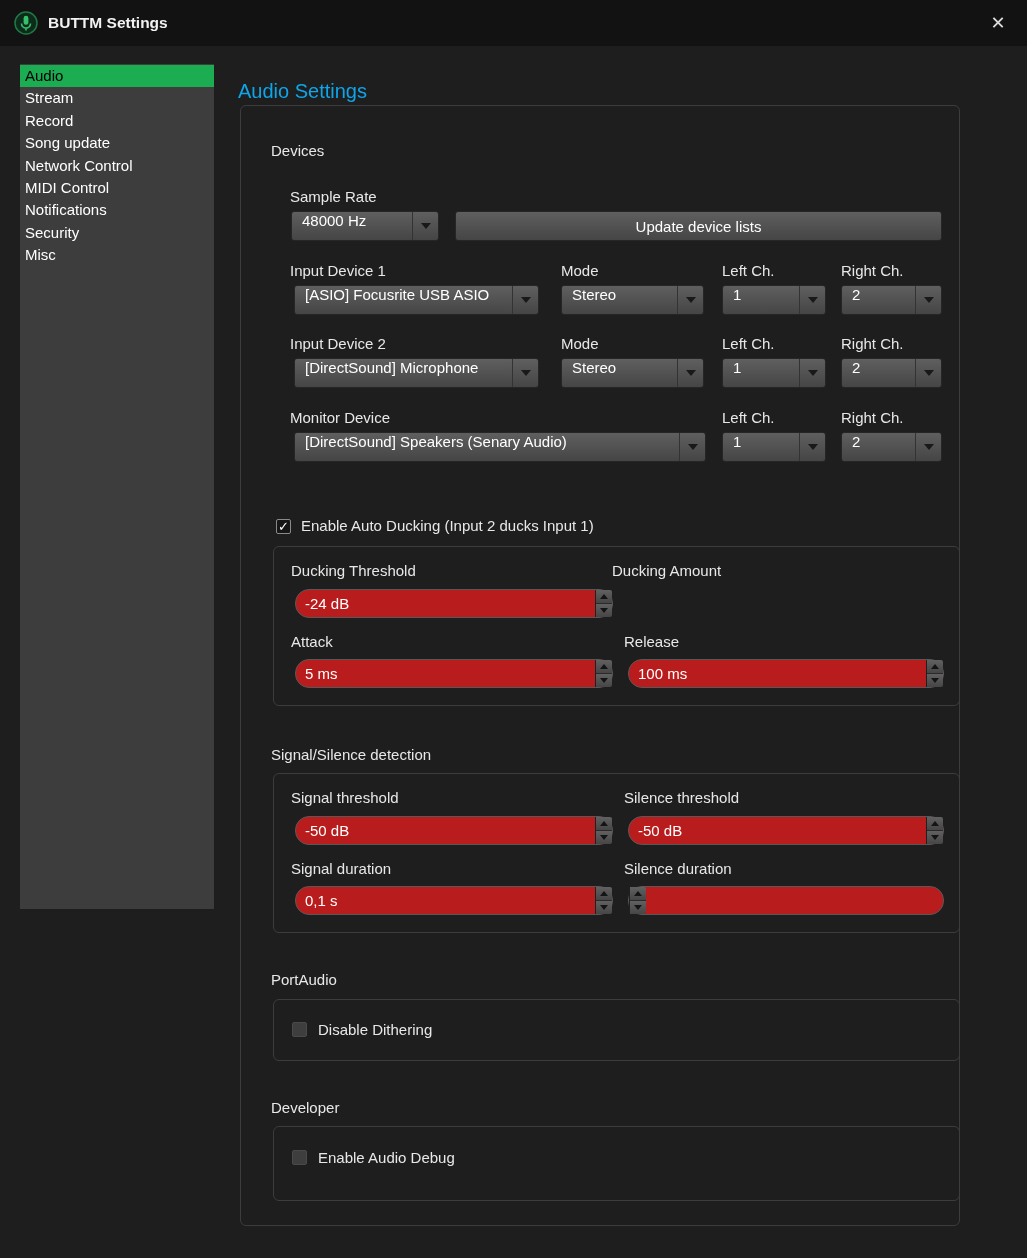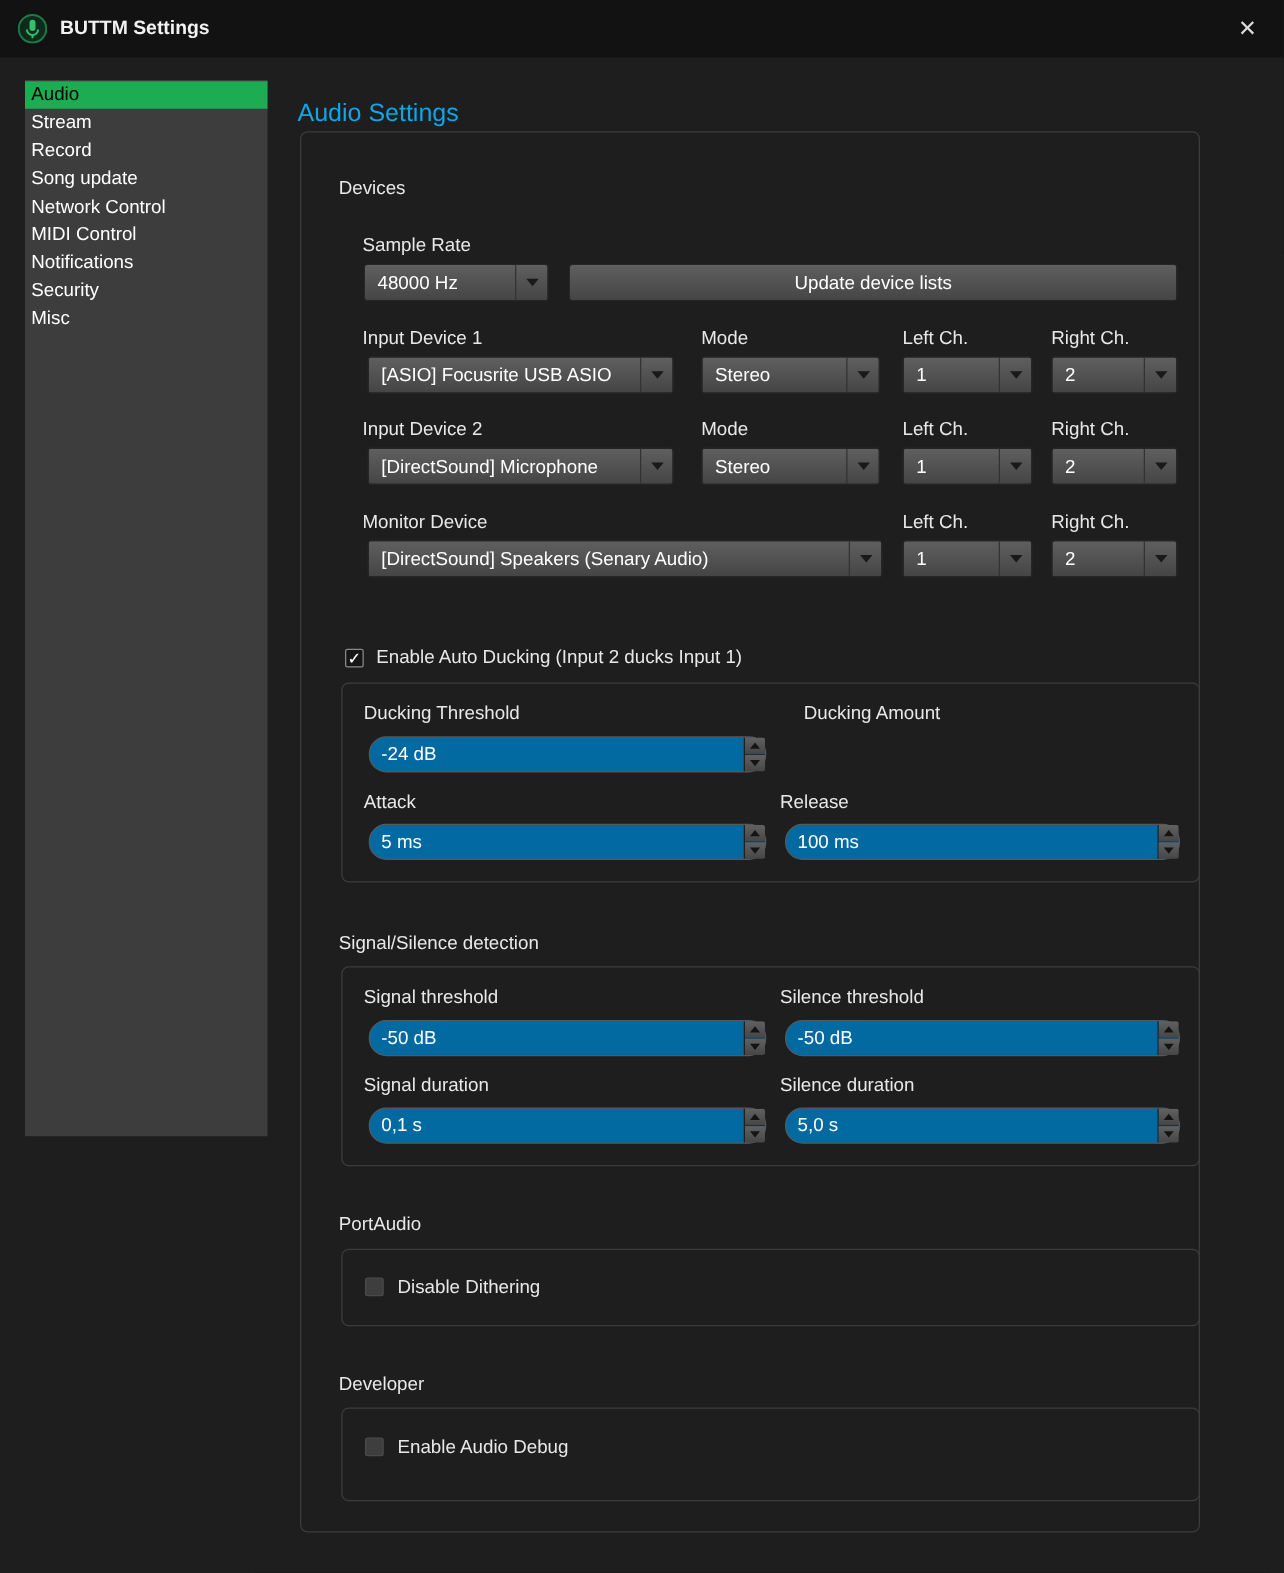--- a/index.html
+++ b/index.html
@@ -9,26 +9,26 @@
   .title{color:#f2f2f2;font-size:15.5px;font-weight:bold;}
   .close{margin-left:auto;color:#dcdcdc;font-size:18px;width:30px;height:30px;display:flex;align-items:center;justify-content:center;cursor:default;}
   .sidebar{position:absolute;left:20px;top:64px;width:194px;height:845px;background:#3d3d3d;display:flex;flex-direction:column;padding-top:1px;}
   .side-item{height:22.4px;line-height:22.4px;color:#ffffff;font-size:15px;padding-left:5px;white-space:nowrap;}
   .side-item.selected{background:#1cac52;color:#000000;}
   .heading{position:absolute;left:238px;top:80px;font-size:20px;color:#0ea5e9;}
   .outerbox{position:absolute;left:240px;top:105px;width:720px;height:1121px;border:1px solid #3c3c3c;border-radius:6px;}
   .abs{position:absolute;}
   .lbl{color:#e8e8e8;font-size:15px;white-space:nowrap;}
   .groupbox{position:absolute;border:1px solid #3c3c3c;border-radius:6px;}
-  .dd{display:flex;align-items:center;background:linear-gradient(#5f5f5f,#454545);border:1px solid #262626;border-radius:3px;color:#fff;font-size:15px;}
+  .dd{display:flex;align-items:flex-start;background:linear-gradient(#5f5f5f,#454545);border:1px solid #262626;border-radius:3px;color:#fff;font-size:15px;}
   .dd .val{flex:1;padding-left:10px;overflow:hidden;white-space:nowrap;}
   .dd .arrow{width:26px;align-self:stretch;display:flex;align-items:center;justify-content:center;border-left:1px solid #333;}
   .tri-down{display:block;width:0;height:0;border-left:5px solid transparent;border-right:5px solid transparent;border-top:6px solid #191919;}
   .btn{background:linear-gradient(#5f5f5f,#454545);border:1px solid #262626;border-radius:3px;color:#fff;font-size:15px;display:flex;align-items:center;justify-content:center;white-space:nowrap;}
-  .spin{display:flex;background:#0369a1;border:1px solid #585858;border-radius:14px;color:#fff;font-size:15px;text-align:center;}
+  .spin{display:flex;background:#b91c1c;border:1px solid #585858;border-radius:14px;color:#fff;font-size:15px;text-align:center;}
   .spin .val{flex:1;display:flex;align-items:center;padding-left:9px;white-space:nowrap;}
   .spin .arrows{width:17px;display:flex;flex-direction:column;border-left:1px solid #202020;}
   .spin .arrows .sbtn{flex:1;background:linear-gradient(#616161,#464646);display:flex;align-items:center;justify-content:center;}
   .spin .arrows .up{border-bottom:1px solid #2a2a2a;border-radius:0 2px 0 0;}
   .spin .arrows .down{border-radius:0 0 2px 0;}
   .tri-up-s{display:block;width:0;height:0;border-left:4px solid transparent;border-right:4px solid transparent;border-bottom:5px solid #141414;}
   .tri-down-s{display:block;width:0;height:0;border-left:4px solid transparent;border-right:4px solid transparent;border-top:5px solid #141414;}
   .cb{width:15px;height:15px;border:1px solid #8a8a8a;background:#161616;color:#fff;font-size:13px;line-height:13px;text-align:center;border-radius:2px;}
   .cb.unchecked{background:#3e3e3e;border-color:#4a4a4a;}
   .appicon{width:24px;height:24px;display:flex;}
@@ -172,21 +172,21 @@
         <span class="val">-24 dB</span>
         <span class="arrows">
             <span class="sbtn up">
               <i class="tri-up-s"></i>
             </span>
             <span class="sbtn down">
               <i class="tri-down-s"></i>
             </span>
           </span>
       </div>
-      <div class="abs lbl" style="left:369px;top:15px">Ducking Amount</div>
+      <div class="abs lbl" style="left:338px;top:15px">Ducking Amount</div>
       <div class="abs lbl" style="left:17px;top:86px">Attack</div>
       <div class="abs spin" style="left:21px;top:112px;width:318px;height:29px">
         <span class="val">5 ms</span>
         <span class="arrows">
             <span class="sbtn up">
               <i class="tri-up-s"></i>
             </span>
             <span class="sbtn down">
               <i class="tri-down-s"></i>
             </span>
@@ -239,21 +239,20 @@
             <span class="sbtn up">
               <i class="tri-up-s"></i>
             </span>
             <span class="sbtn down">
               <i class="tri-down-s"></i>
             </span>
           </span>
       </div>
       <div class="abs lbl" style="left:350px;top:86px">Silence duration</div>
       <div class="abs spin" style="left:354px;top:112px;width:316px;height:29px">
-        <span class="val">5,0 s</span>
         <span class="arrows">
             <span class="sbtn up">
               <i class="tri-up-s"></i>
             </span>
             <span class="sbtn down">
               <i class="tri-down-s"></i>
             </span>
           </span>
       </div>
     </div>

